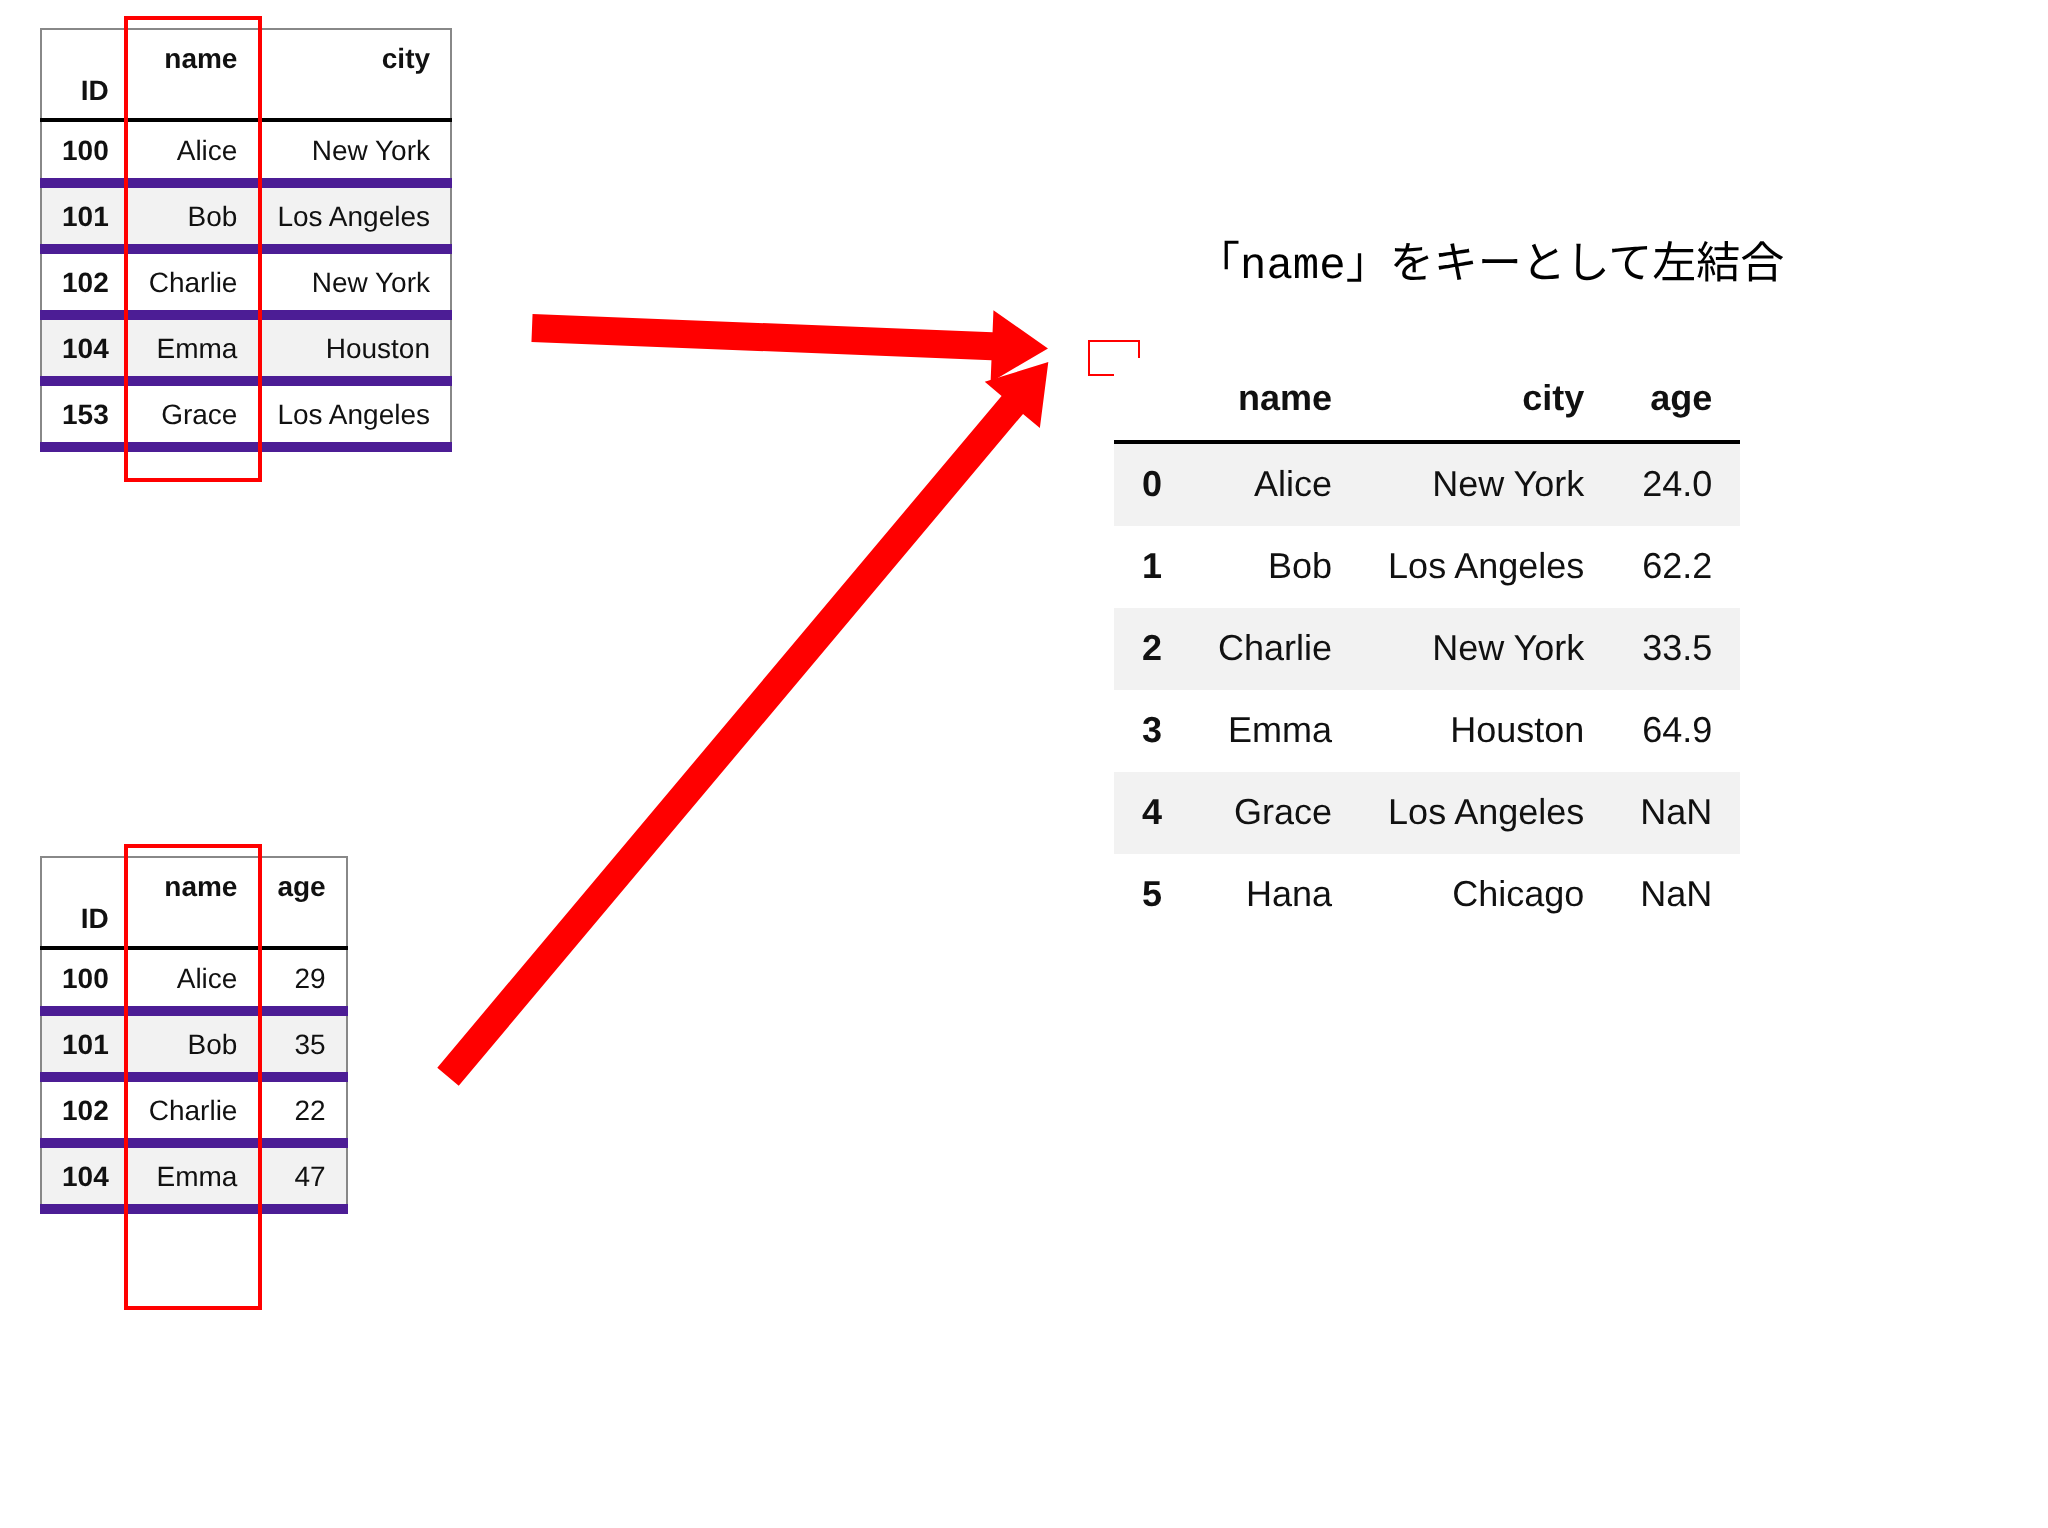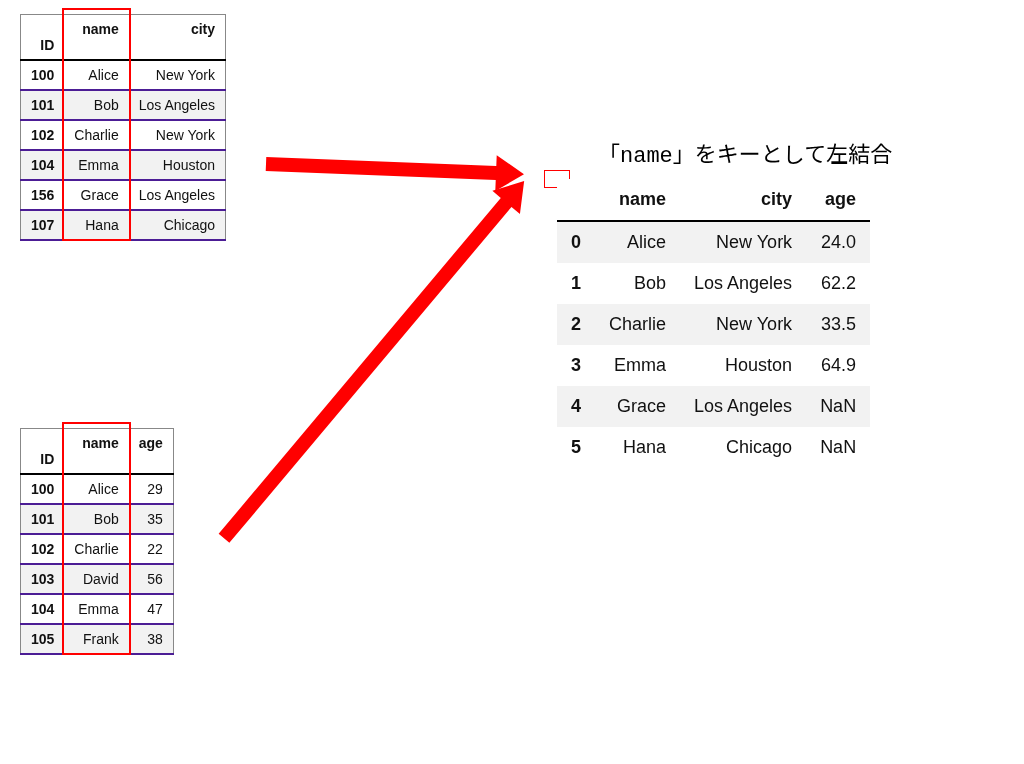--- a/index.html
+++ b/index.html
@@ -20,21 +20,21 @@
     background: #fff;
   }
   table.input-table {
     border: 1px solid #888;
   }
   table.input-table th,
   table.input-table td {
     padding: 6px 10px;
     font-size: 14px;
     text-align: right;
-    border-bottom: 2px solid #4c1d95;
+    border-bottom: 5px solid #4c1d95;
     white-space: nowrap;
   }
   table.input-table thead th {
     font-weight: bold;
     border-bottom: 2px solid #000;
     background: #fff;
     vertical-align: top;
   }
   table.input-table tbody tr:nth-child(even) {
     background: #f2f2f2;
@@ -116,28 +116,23 @@
         <th>102</th>
         <td>Charlie</td>
         <td>New York</td>
       </tr>
       <tr>
         <th>104</th>
         <td>Emma</td>
         <td>Houston</td>
       </tr>
       <tr>
-        <th>156</th>
+        <th>153</th>
         <td>Grace</td>
         <td>Los Angeles</td>
-      </tr>
-      <tr>
-        <th>107</th>
-        <td>Hana</td>
-        <td>Chicago</td>
       </tr>
     </tbody>
 </table>
 
 <table class="input-table" id="table2" style="left:20px; top:428px;">
   <thead>
     <tr>
       <th><br><span>ID</span></th>
       <th>name</th>
       <th>age</th>
@@ -153,33 +148,23 @@
         <th>101</th>
         <td>Bob</td>
         <td>35</td>
       </tr>
       <tr>
         <th>102</th>
         <td>Charlie</td>
         <td>22</td>
       </tr>
       <tr>
-        <th>103</th>
-        <td>David</td>
-        <td>56</td>
-      </tr>
-      <tr>
         <th>104</th>
         <td>Emma</td>
         <td>47</td>
-      </tr>
-      <tr>
-        <th>105</th>
-        <td>Frank</td>
-        <td>38</td>
       </tr>
     </tbody>
 </table>
 
 <div class="result-box" id="resultbox" style="left:544px; top:170px;">
   <table class="result-table" id="tableR">
     <thead>
       <tr>
         <th></th>
         <th>name</th>
@@ -221,21 +206,21 @@
         <tr>
           <th>5</th>
           <td>Hana</td>
           <td>Chicago</td>
           <td>NaN</td>
         </tr>
       </tbody>
   </table>
 </div>
 
-<div class="caption" style="left:598px; top:114px;margin-top:22px;">
+<div class="caption" style="left:598px; top:114px;">
   <span>「</span><span class="mono">name</span><span>」をキーとして左結合</span>
 </div>
 
 <div class="highlight-box" id="hl1" style="left: 62.3594px; top: 8px; width: 68.3594px; height: 233px;"></div>
 <div class="highlight-box" id="hl2" style="left: 62.3594px; top: 422px; width: 68.3594px; height: 233px;"></div>
 
 <svg class="arrow" id="arrow1" width="297.984375" height="50.22" style="left: 246.016px; top: 144.28px;">
     <polygon points="20.2770862807448,13.005486207532147 250.2834061108734,22.11714108455295 250.71882740918662,11.125762267817755 277.984375,30.22 249.29381225107053,47.09754748622385 249.72923354938376,36.10616866948865 19.7229137192552,26.994513792467853" fill="#ff0000"></polygon>
   </svg>
 <svg class="arrow" id="arrow2" width="340.15625" height="397.34000000000003" style="left: 203.844px; top: 161.16px;">

